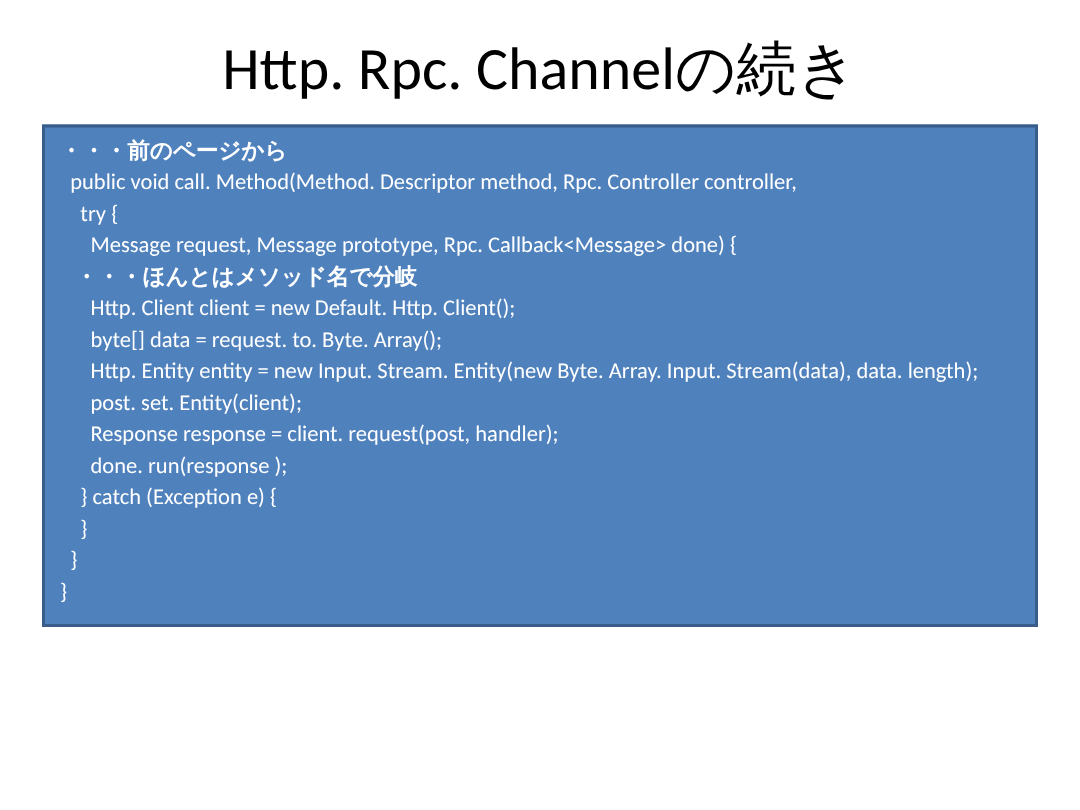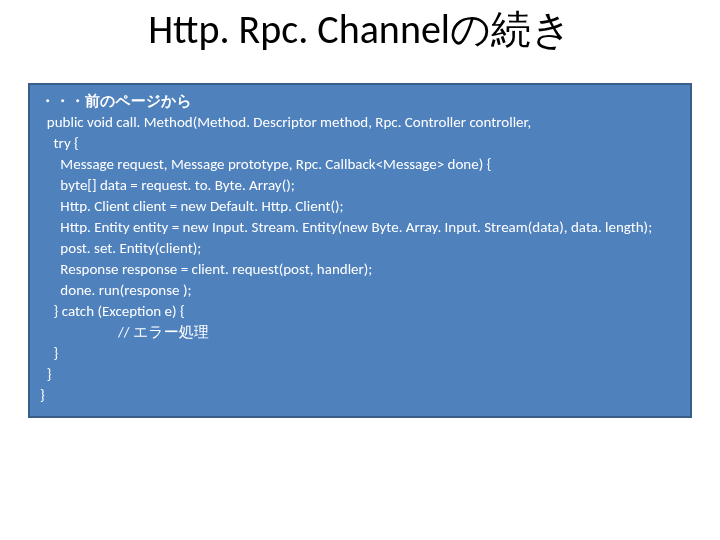--- a/index.html
+++ b/index.html
@@ -14,26 +14,26 @@
   .slide {
     width: 720px;
     height: 540px;
     position: relative;
     box-sizing: border-box;
   }
   .title {
     text-align: center;
     font-size: 40px;
     color: #000;
-    padding-top: 2px;
+    padding-top: 18px;
     padding-bottom: 10px;
     font-weight: normal;
   }
   .code-box {
-    margin: 16px 28px;
+    margin: 0 28px;
     border: 2px solid #385d8a;
     background: #4f81bd;
     color: #ffffff;
     padding: 6px 10px 10px 10px;
     font-size: 15px;
     line-height: 1.4;
     font-family: "Calibri", "Meiryo", sans-serif;
     box-sizing: border-box;
   }
   .code-box div {
@@ -44,25 +44,25 @@
 </head>
 <body>
 
 <div class="slide">
   <div class="title">Http. Rpc. Channelの続き</div>
   <div class="code-box">
     <div class="bold">・・・前のページから</div>
     <div>  public void call. Method(Method. Descriptor method, Rpc. Controller controller,</div>
     <div>    try {</div>
     <div>      Message request, Message prototype, Rpc. Callback&lt;Message&gt; done) {</div>
+    <div class="bold">   ・・・ほんとはメソッド名で分岐</div>
+    <div>      Http. Client client = new Default. Http. Client();</div>
     <div>      byte[] data = request. to. Byte. Array();</div>
-    <div>      Http. Client client = new Default. Http. Client();</div>
     <div>      Http. Entity entity = new Input. Stream. Entity(new Byte. Array. Input. Stream(data), data. length);</div>
     <div>      post. set. Entity(client);</div>
     <div>      Response response = client. request(post, handler);</div>
     <div>      done. run(response );</div>
     <div>    } catch (Exception e) {</div>
-    <div>                       // エラー処理</div>
     <div>    }</div>
     <div>  }</div>
     <div>}</div>
   </div>
 </div>
 
 </body></html>

